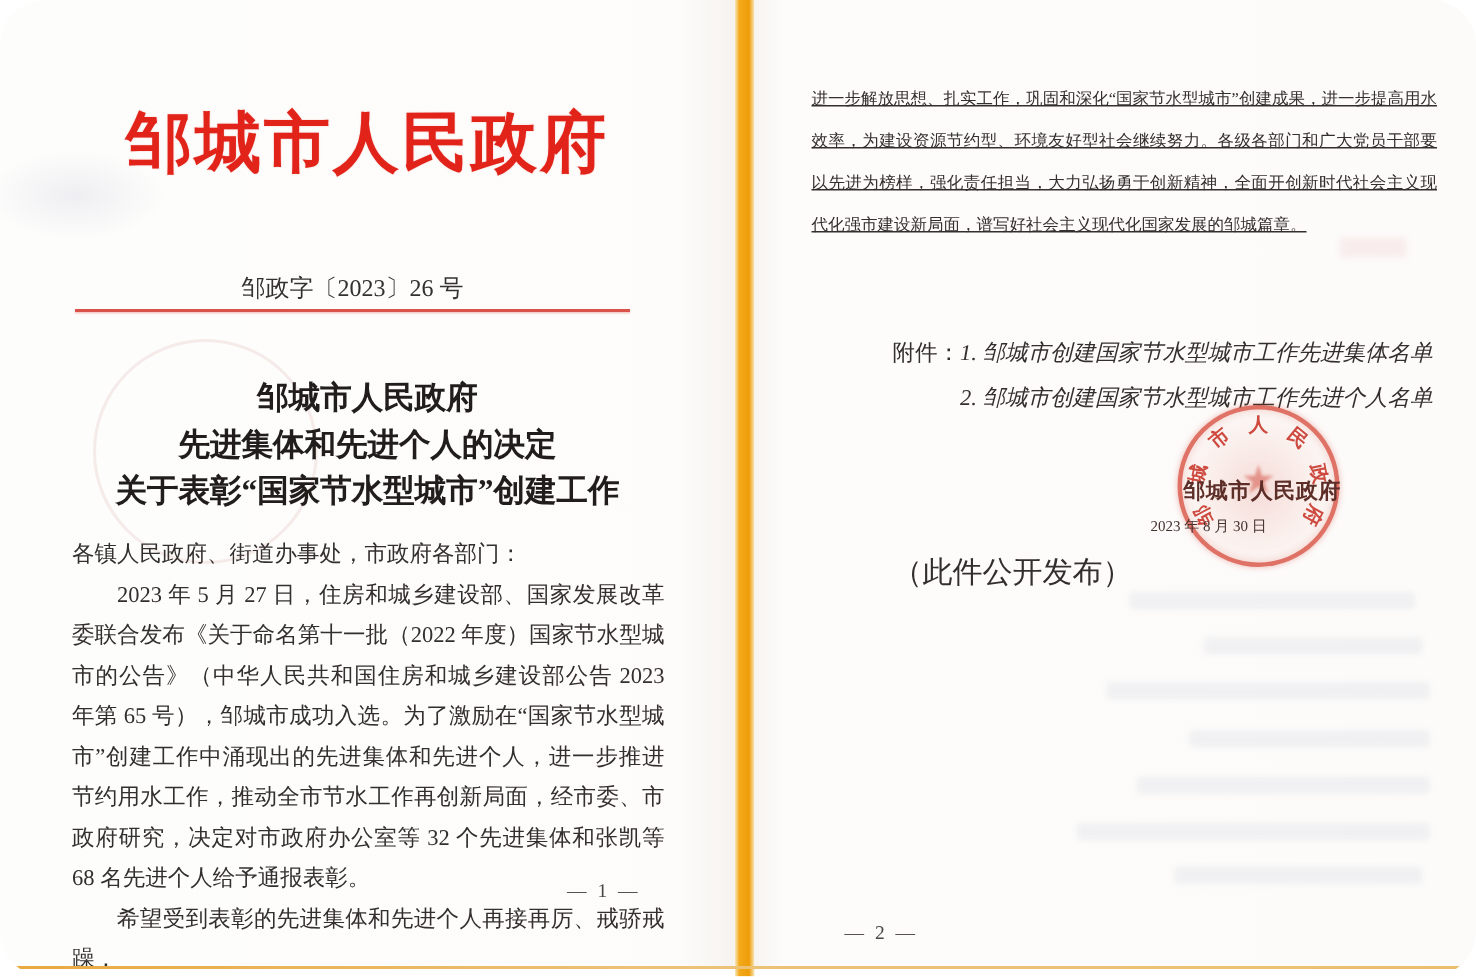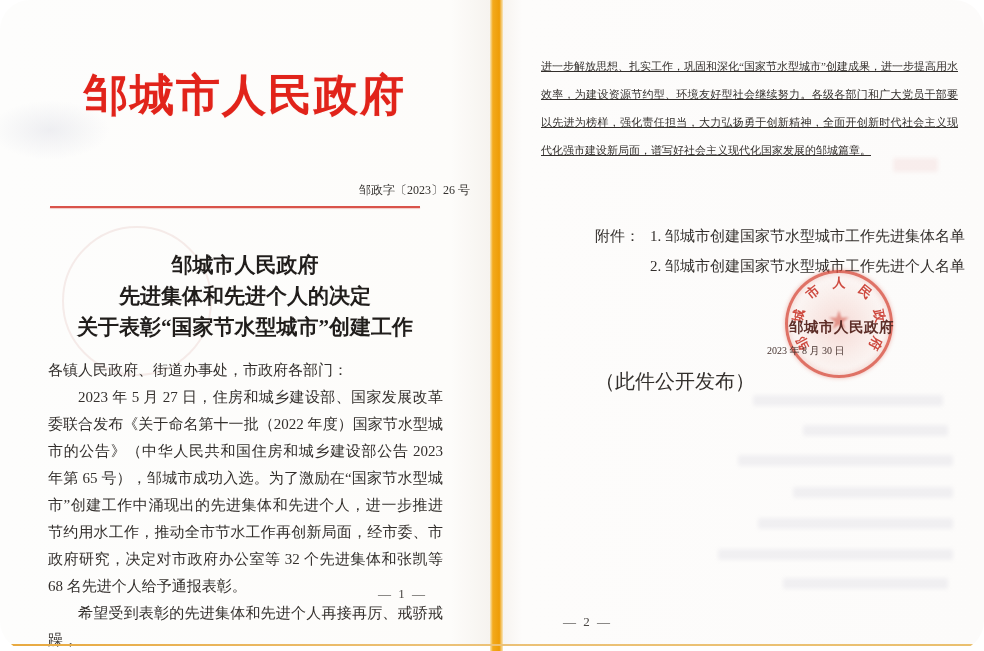--- a/index.html
+++ b/index.html
@@ -65,22 +65,22 @@
     font-weight: bold;
     letter-spacing: 2px;
     color: #e1231a;
     text-shadow: 0 0 1px rgba(225, 35, 26, 0.35);
   }
   .doc-number {
     position: absolute;
     left: 0;
     top: 182px;
     width: 470px;
-    text-align: right;
-    font-size: 12px;
+    text-align: center;
+    font-size: 16px;
     color: #33302d;
   }
   .red-rule {
     position: absolute;
     left: 50px;
     top: 206px;
     width: 370px;
     height: 2px;
     background: #d9534a;
     box-shadow: 0 1px 1px rgba(217, 83, 74, 0.3);
@@ -147,24 +147,23 @@
   }
   .attachments {
     position: absolute;
     left: 92px;
     top: 221px;
     width: 370px;
     font-size: 15px;
     line-height: 30px;
     color: #332f2c;
     display: flex;
-    justify-content: space-between;
   }
   .att-label { white-space: nowrap; }
-  .att-items div { white-space: nowrap; }
+  .att-items div { white-space: nowrap; font-style: italic; }
 
   .seal {
     position: absolute;
     left: 282px;
     top: 270px;
     width: 108px;
     height: 108px;
     border: 3px solid rgba(212, 62, 46, 0.72);
     border-radius: 50%;
     background: radial-gradient(circle at 50% 52%, rgba(226, 110, 92, 0.22) 0%, rgba(230, 130, 110, 0.10) 45%, rgba(235, 150, 130, 0.04) 70%);

